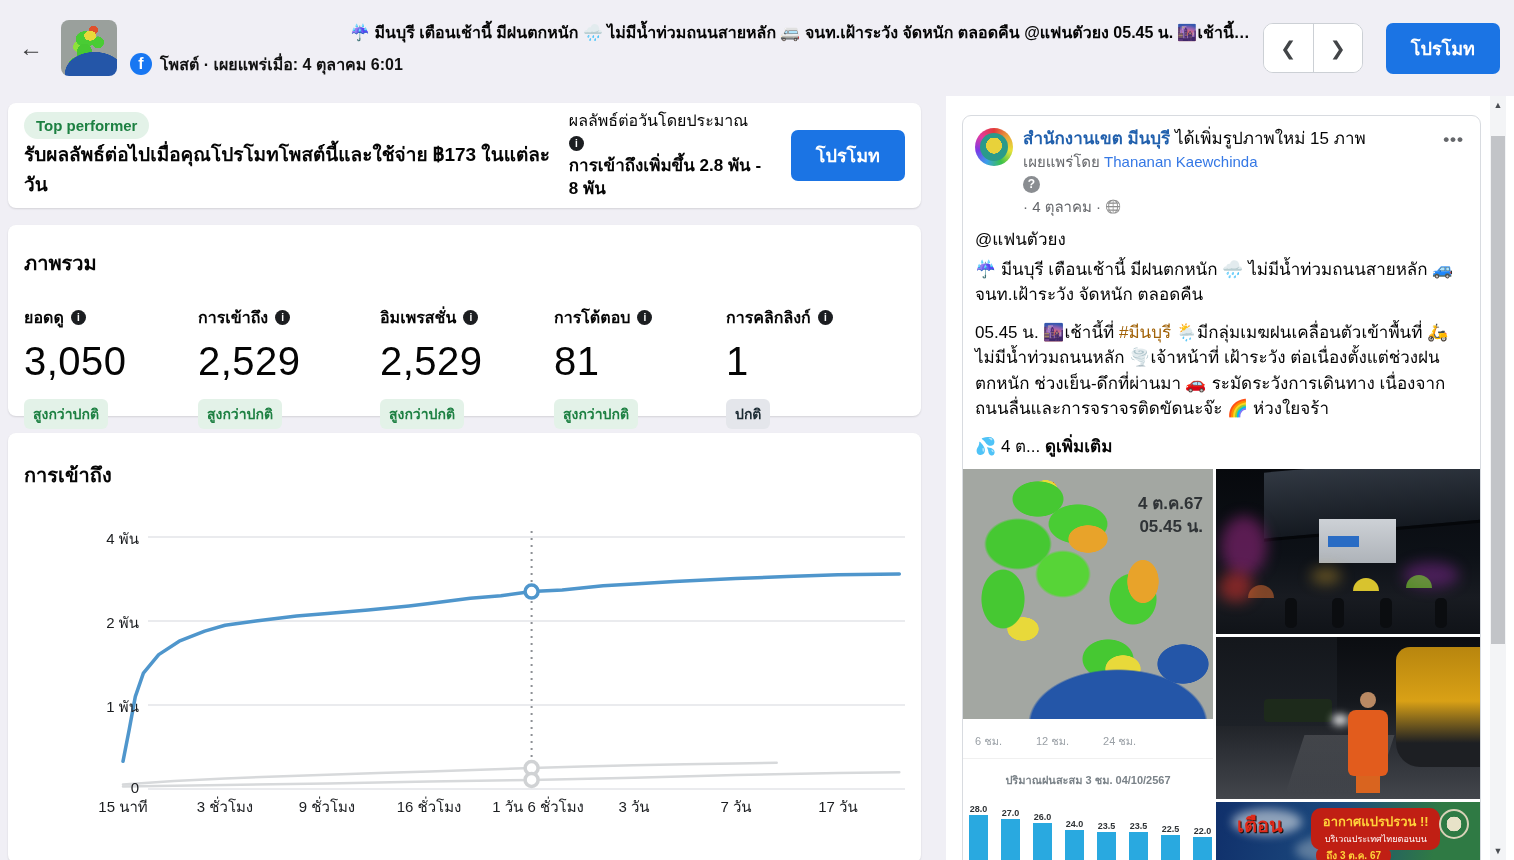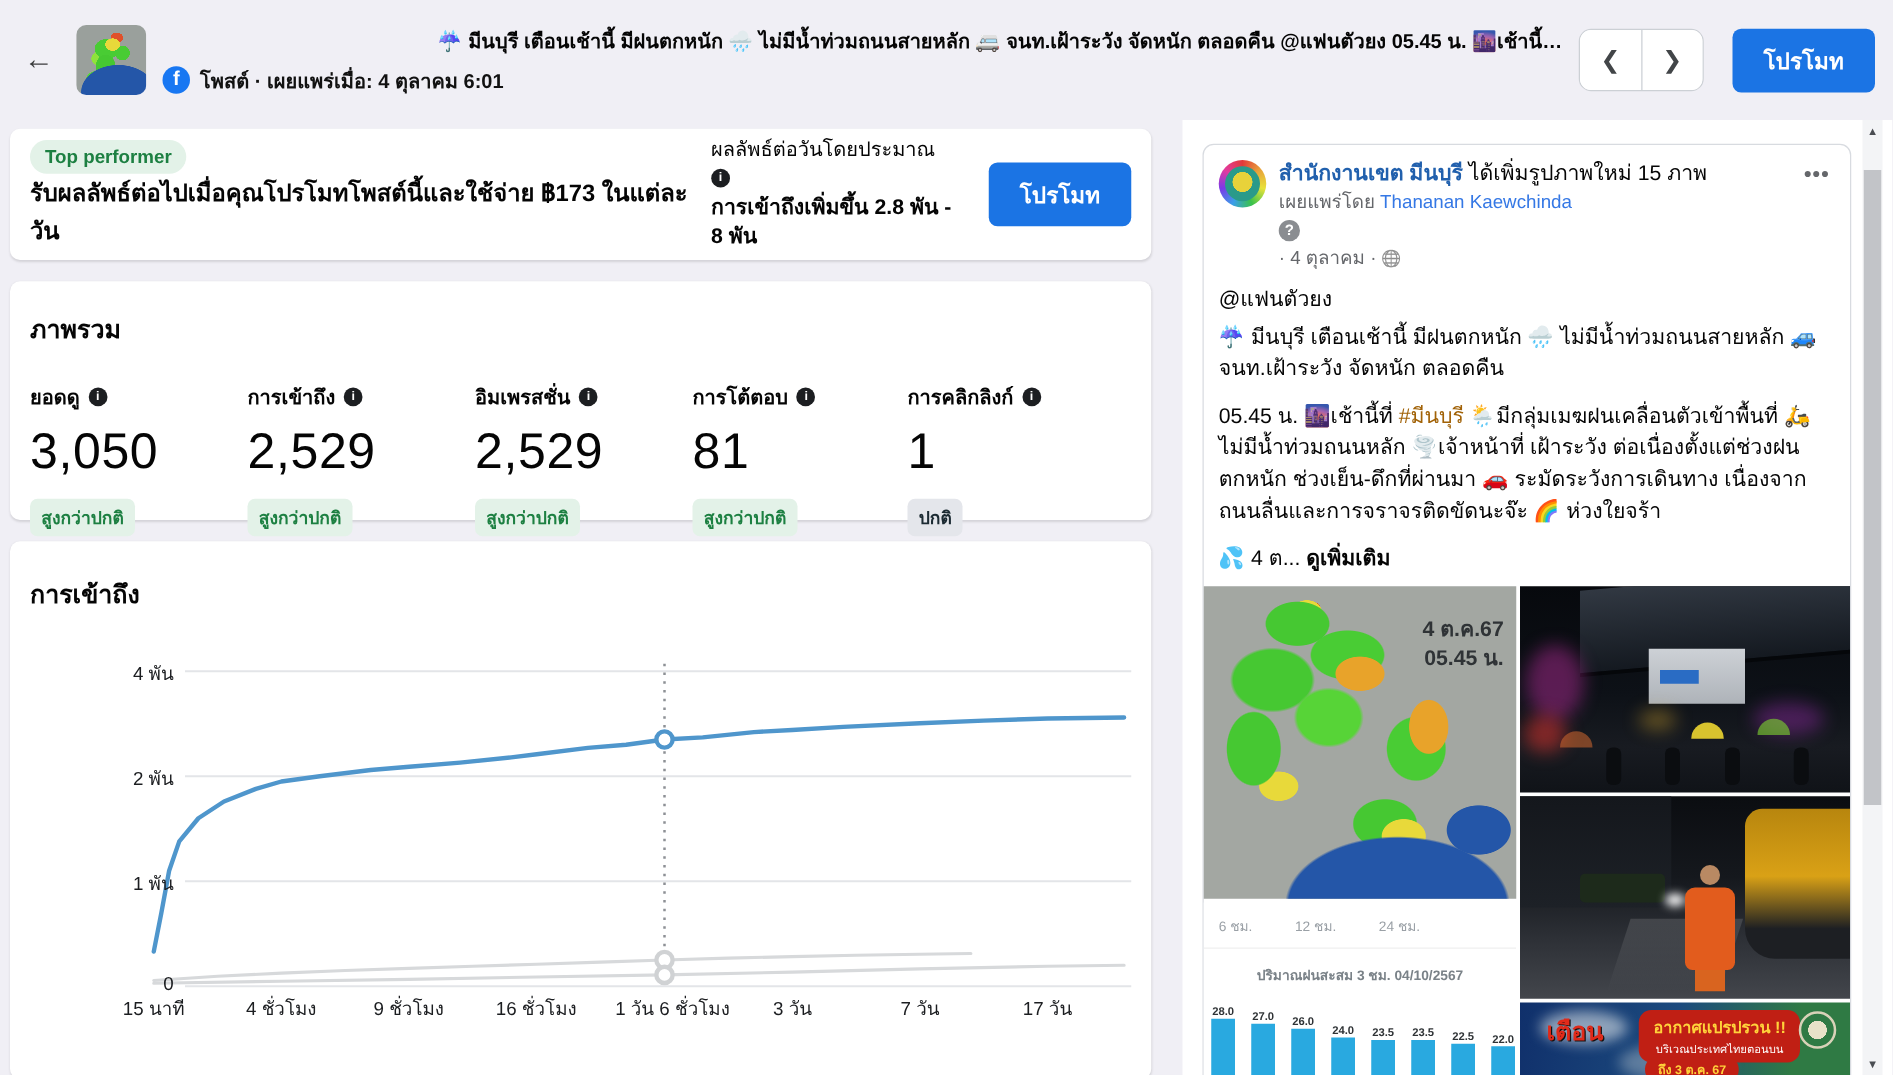--- a/index.html
+++ b/index.html
@@ -269,21 +269,21 @@
           <polyline fill="none" stroke="#d7d9db" stroke-width="2.5" stroke-linejoin="round" stroke-linecap="round" points="115.0,353.6 217.1,352.0 319.3,350.5 421.4,348.6 523.6,346.9 625.7,344.7 727.8,342.1 830.0,340.0 891.3,339.2"></polyline>
           <circle cx="523.6" cy="158.6" r="6.5" fill="#fff" stroke="#4f96cc" stroke-width="3.5"></circle>
           <circle cx="523.6" cy="335.0" r="6.5" fill="#fff" stroke="#d0d2d4" stroke-width="3.5"></circle>
           <circle cx="523.6" cy="346.9" r="6.5" fill="#fff" stroke="#d0d2d4" stroke-width="3.5"></circle>
         </svg>
       <span class="ylab">4 พัน</span>
       <span class="ylab">2 พัน</span>
       <span class="ylab">1 พัน</span>
       <span class="ylab">0</span>
       <span class="xlab">15 นาที</span>
-      <span class="xlab">4 ชั่วโมง</span>
+      <span class="xlab">3 ชั่วโมง</span>
       <span class="xlab">9 ชั่วโมง</span>
       <span class="xlab">16 ชั่วโมง</span>
       <span class="xlab">1 วัน 6 ชั่วโมง</span>
       <span class="xlab">3 วัน</span>
       <span class="xlab">7 วัน</span>
       <span class="xlab">17 วัน</span>
     </div>
   </div>
 
   <div class="right-panel">

